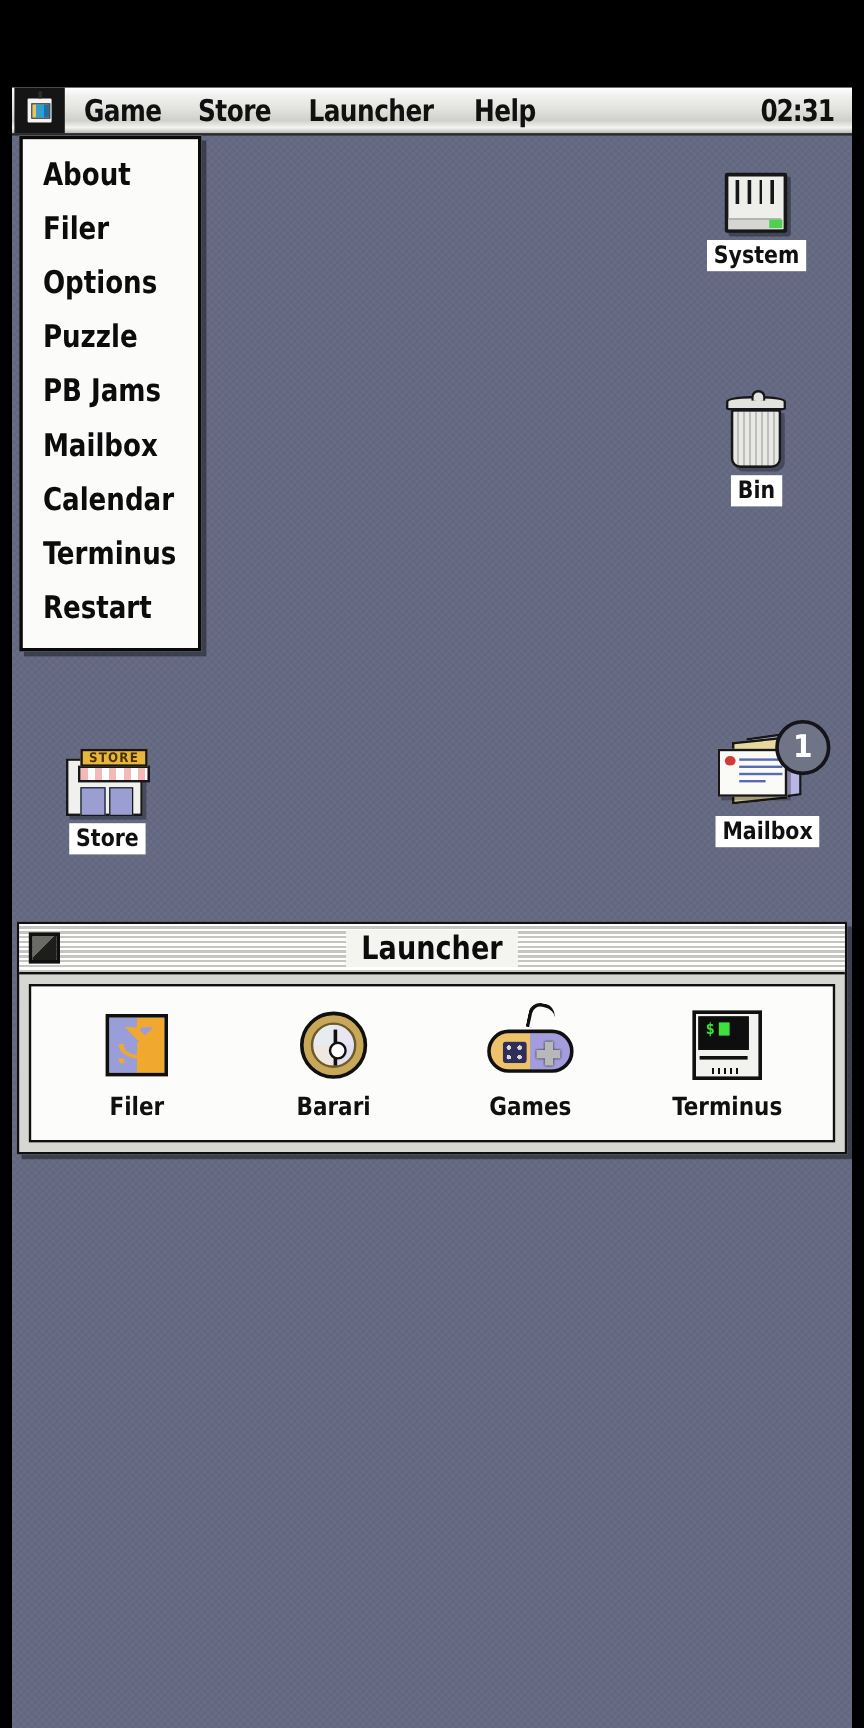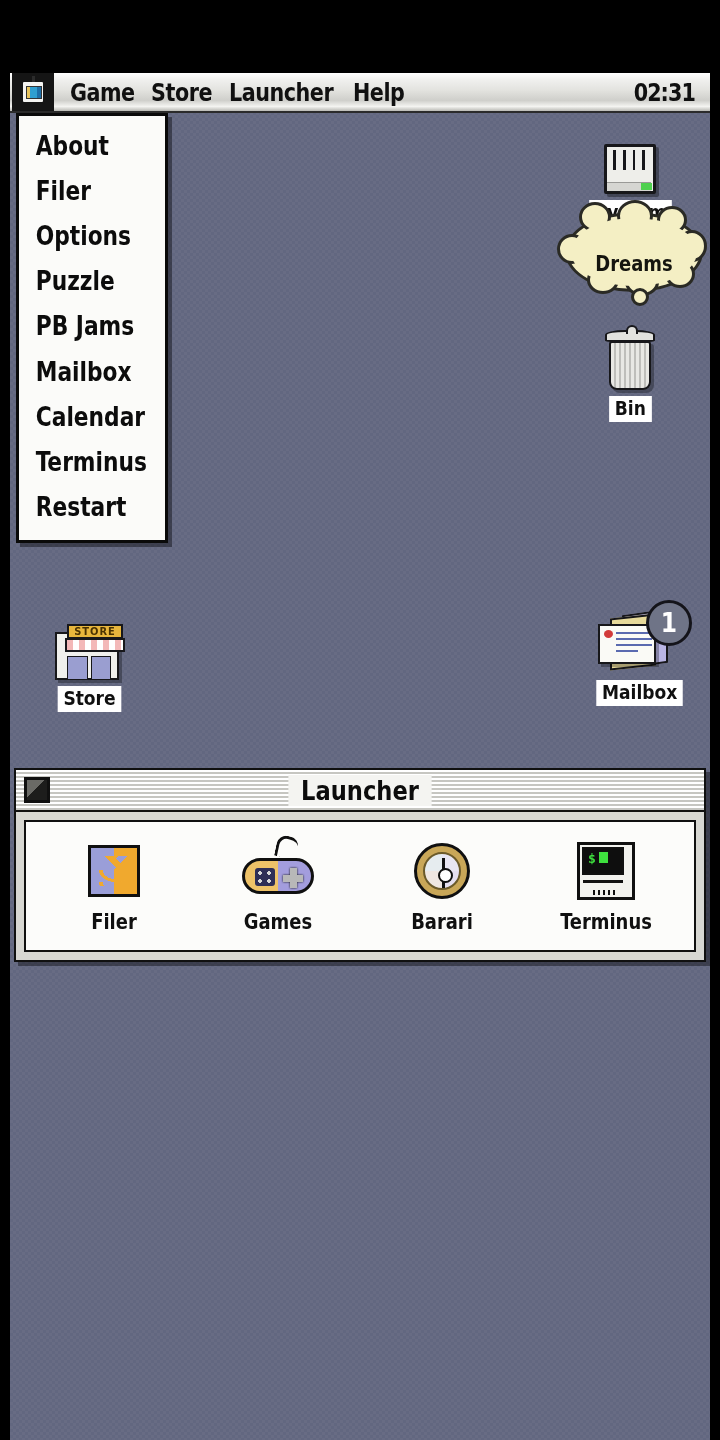--- a/index.html
+++ b/index.html
@@ -81,21 +81,21 @@
   }
   .tv-icon::after {
     content: "";
     position: absolute; left: 9px; top: -6px;
     width: 3px; height: 6px;
     background: #2b2b2b;
   }
   .mb-items {
     display: flex; align-items: center;
     margin-left: 16px;
-    gap: 11px;
+    gap: 25px;
     text-align: right;
   }
   .mb-item {
     font-size: 25px;
     font-weight: bold;
     color: #101010;
     letter-spacing: -0.5px;
     line-height: 1;
     white-space: nowrap;
     font-family: "DejaVu Sans Condensed", "Liberation Sans Narrow", "Liberation Sans", sans-serif;
@@ -569,34 +569,20 @@
           </div>
         <div class="drive-bar"></div>
         <div class="drive-led"></div>
       </div>
     </div>
     <div style="margin-top:4px;">
       <span class="desk-label">System</span>
     </div>
   </div>
 
-  <div id="thought">
-    <div class="bubble-main"></div>
-    <div class="bubble-lump" style="left:-8px; top:22px; width:30px; height:30px;"></div>
-    <div class="bubble-lump" style="left:14px; top:-10px; width:32px; height:30px;"></div>
-    <div class="bubble-lump" style="left:52px; top:-12px; width:36px; height:32px;"></div>
-    <div class="bubble-lump" style="left:92px; top:-6px; width:30px; height:28px;"></div>
-    <div class="bubble-lump" style="left:112px; top:18px; width:30px; height:32px;"></div>
-    <div class="bubble-lump" style="left:100px; top:48px; width:30px; height:28px;"></div>
-    <div class="bubble-lump" style="left:60px; top:56px; width:34px; height:28px;"></div>
-    <div class="bubble-lump" style="left:22px; top:54px; width:32px; height:28px;"></div>
-    <div class="bubble-main" style="left:6px; top:6px; width:126px; height:68px; border-color:transparent;"></div>
-    <div class="bubble-txt">Dreams</div>
-    <div class="bubble-dot"></div>
-  </div>
 
   <div class="desk-icon" style="left:575px; top:322px;">
     <div class="icon-art">
       <div class="trash">
         <div class="trash-can"></div>
         <div class="trash-lid"></div>
         <div class="trash-handle"></div>
       </div>
     </div>
     <div style="margin-top:4px;">
@@ -654,39 +640,39 @@
 
       <div class="launch-item">
         <div class="launch-art">
           <div class="filer-icon"></div>
         </div>
         <div class="launch-label">Filer</div>
       </div>
 
       <div class="launch-item">
         <div class="launch-art">
+          <div class="compass">
+            <div class="compass-inner">
+              <div class="compass-needle"></div>
+            </div>
+          </div>
+        </div>
+        <div class="launch-label">Barari</div>
+      </div>
+
+      <div class="launch-item">
+        <div class="launch-art">
           <div class="pad">
             <div class="pad-cord"></div>
             <div class="pad-body"></div>
             <div class="pad-btns"></div>
             <div class="pad-dpad"></div>
           </div>
         </div>
         <div class="launch-label">Games</div>
-      </div>
-
-      <div class="launch-item">
-        <div class="launch-art">
-          <div class="compass">
-            <div class="compass-inner">
-              <div class="compass-needle"></div>
-            </div>
-          </div>
-        </div>
-        <div class="launch-label">Barari</div>
       </div>
 
 
       <div class="launch-item">
         <div class="launch-art">
           <div class="term-icon">
             <div class="term-frame"></div>
             <div class="term-screen">
               <div class="term-prompt">$</div>
               <div class="term-cursor"></div>

